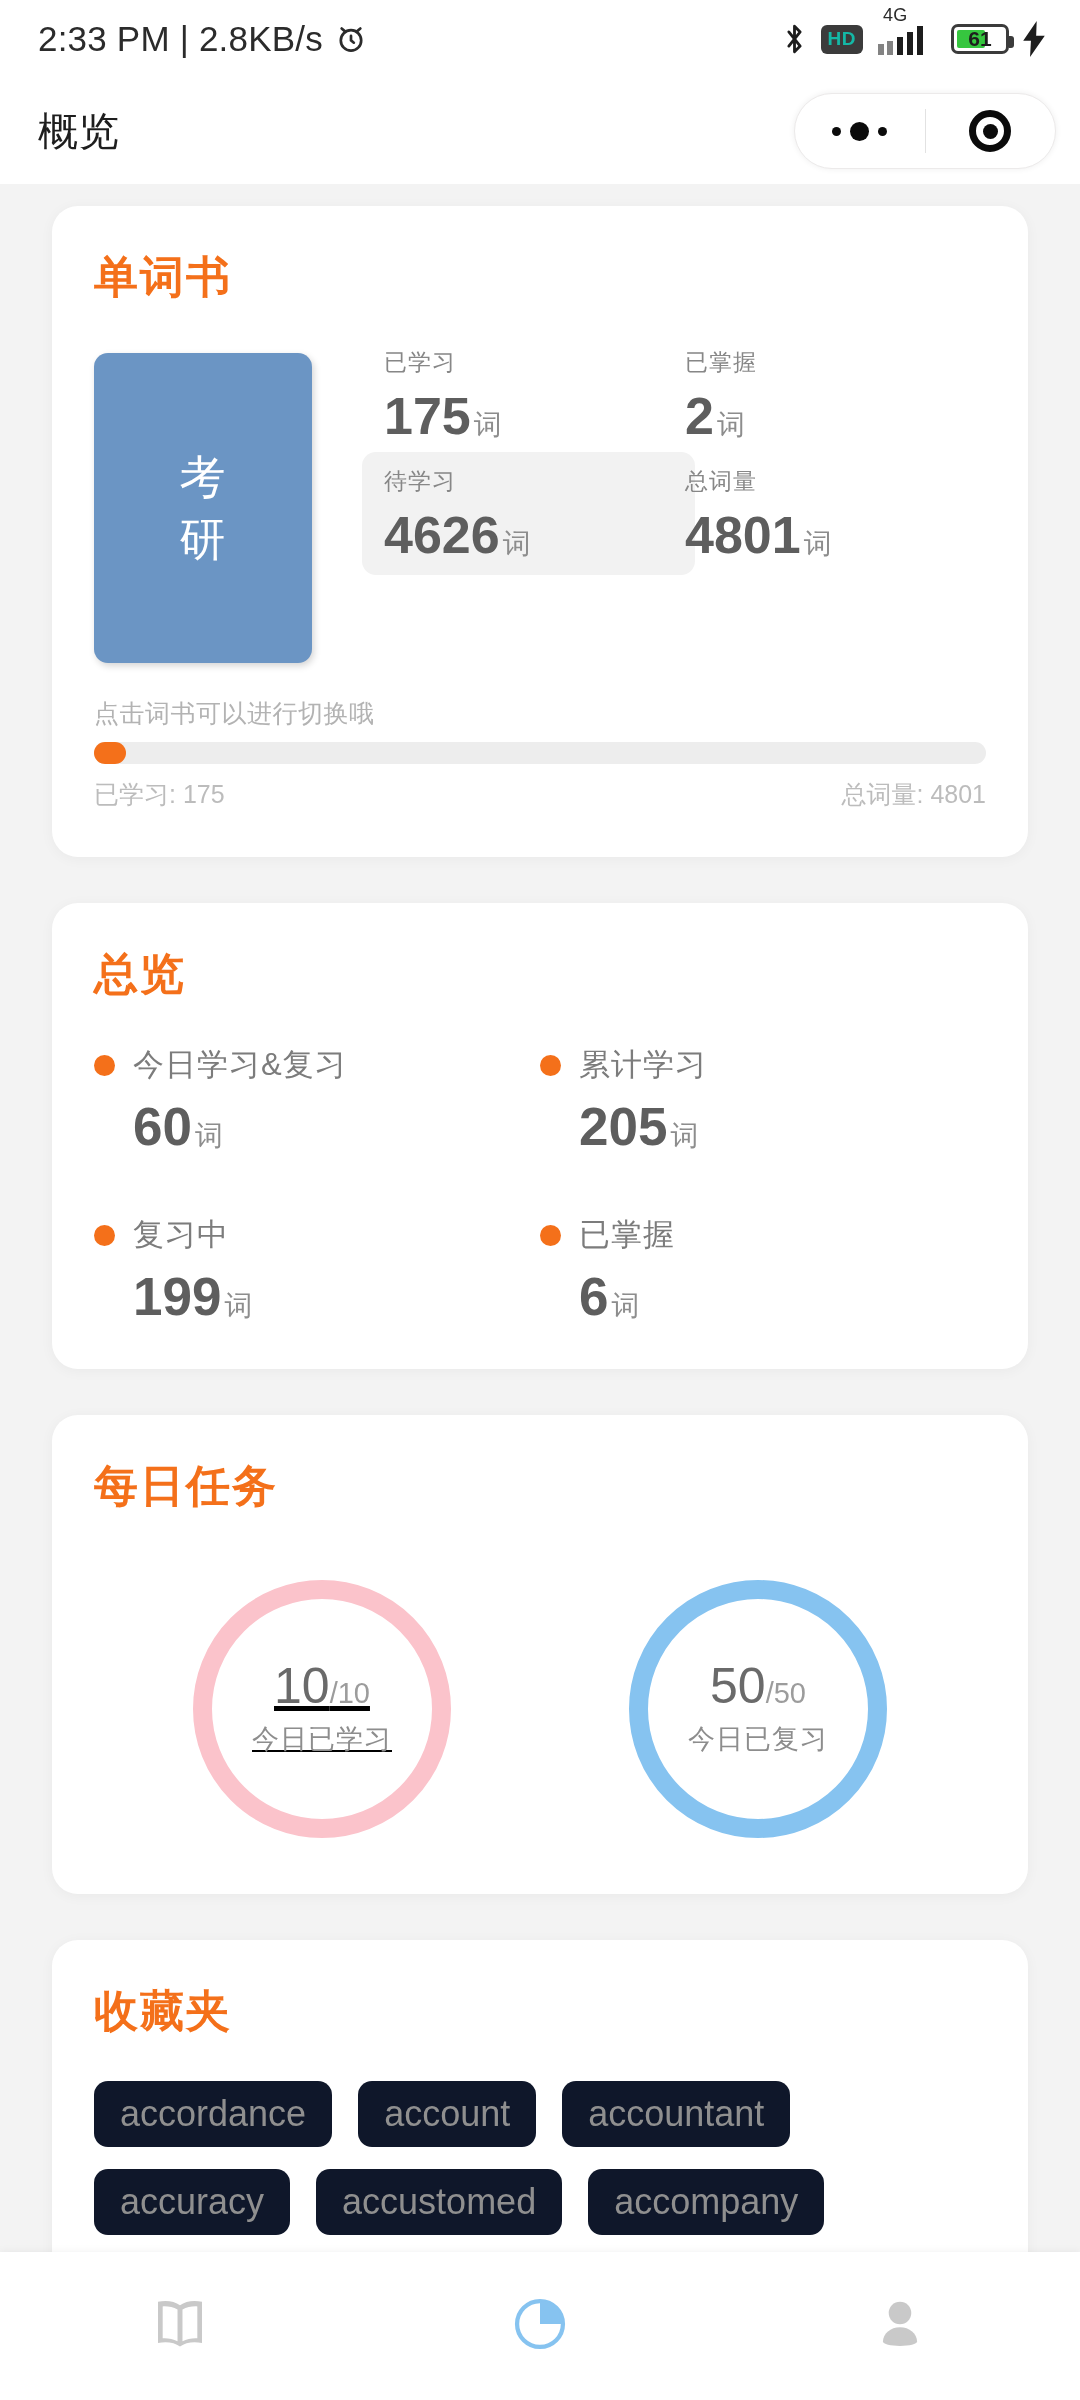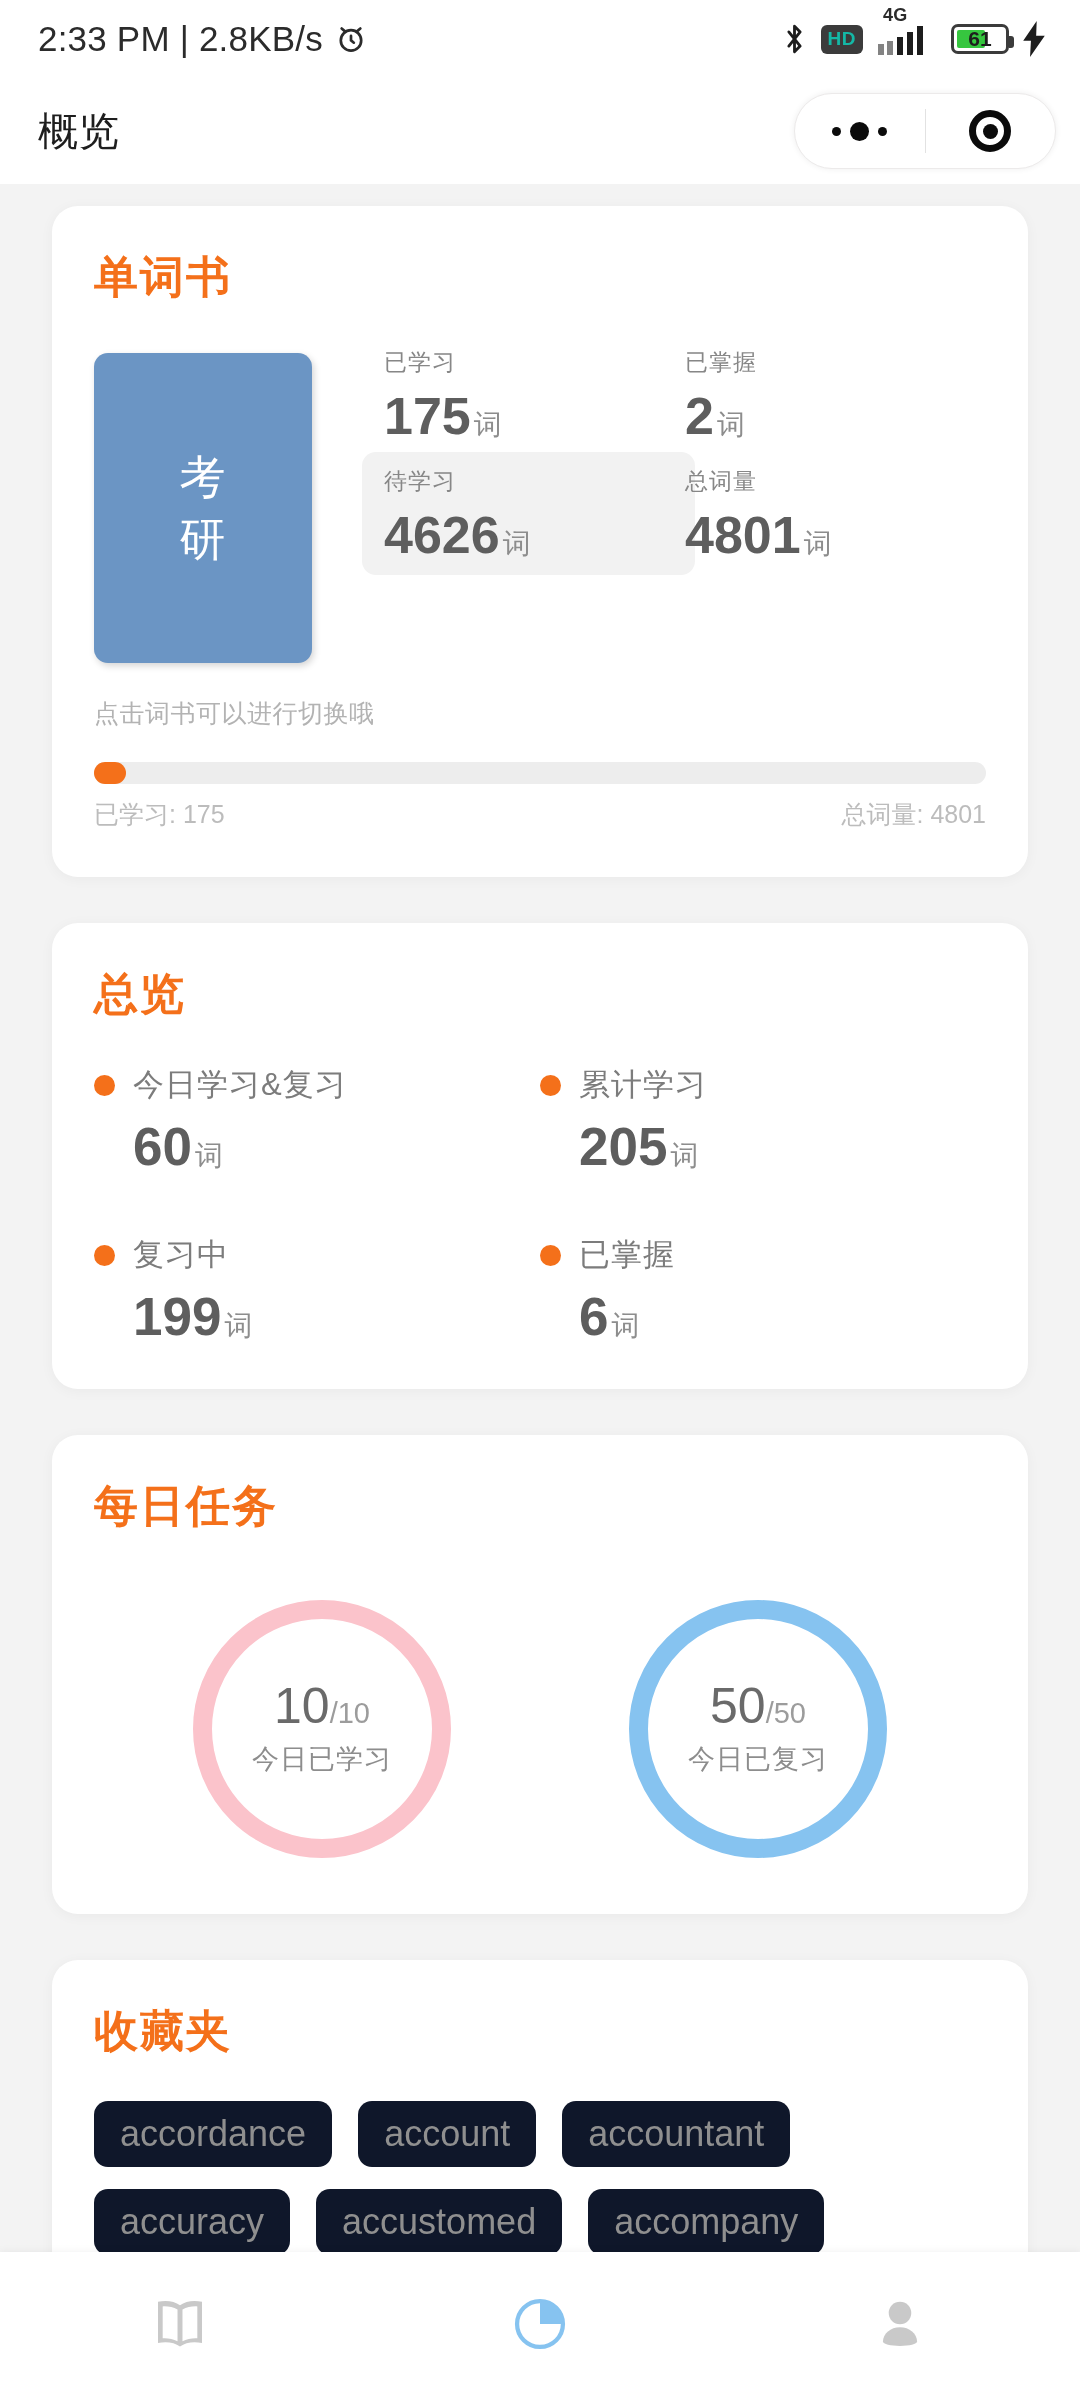--- a/index.html
+++ b/index.html
@@ -19,21 +19,21 @@
   .sb-clock{ font-size:35px; color:#2b2b2b; letter-spacing:.2px; font-weight:400;}
   .sb-right{ display:flex; align-items:center; gap:13px; }
   .ico-bt svg,.ico-sig svg,.ico-alarm svg,.ico-bolt svg{ display:block; }
   .hd-badge{
     background:#3b3b3b; color:#14b8a6; font-size:19px; font-weight:700;
     border-radius:6px; padding:3px 7px 4px; letter-spacing:.5px;
   }
   .sig-wrap{ position:relative; display:flex; align-items:flex-end; }
   .net-label{
     position:absolute; top:-17px; left:7px; font-size:18px; color:#2b2b2b;
-    font-weight:700; letter-spacing:.2px;
+    font-weight:400; letter-spacing:.2px;
   }
   .battery{
     width:58px;height:30px;border:3px solid #3b3b3b;border-radius:7px;
     position:relative; display:flex; align-items:center; padding:3px;text-align:right;
   }
   .battery:after{
     content:""; position:absolute; right:-8px; top:9px; width:5px;height:12px;
     background:#3b3b3b; border-radius:0 3px 3px 0;
   }
   .batt-fill{ height:100%; background:#36c63f; border-radius:2px; position:relative;}
@@ -88,41 +88,41 @@
   .stat-row{ display:flex; }
   .stat-row + .stat-row{ margin-top:24px; }
   .stat{ flex:1; }
   .stat.boxed{
     background:#f2f2f2; border-radius:14px; margin:-14px -10px -14px -22px;
     padding:14px 10px 14px 22px;
   }
   .stat-label{ font-size:23px; color:#878787; margin-bottom:12px; letter-spacing:1px;}
   .stat-value{ font-size:52px; color:#5e5e5e; font-weight:700; line-height:1; }
   .stat-value .u{ font-size:28px; font-weight:400; color:#8d8d8d; margin-left:3px; }
-  .hint{ font-size:25px; color:#b3b3b3; margin:34px 0 32px; letter-spacing:.5px;}
+  .hint{ font-size:25px; color:#b3b3b3; margin:34px 0 12px; letter-spacing:.5px;}
   .bar{ height:22px;border-radius:11px;background:#ededed; position:relative; }
   .bar-fill{ height:100%;border-radius:11px;background:#f4701a; }
   .bar-legend{ display:flex;justify-content:space-between; margin-top:14px; }
   .bar-legend span{ font-size:25px;color:#bcbcbc; }
   
   .ov-grid{ display:flex; flex-wrap:wrap; }
   .ov-item{ width:50%; margin-bottom:61px; }
   .ov-item:nth-child(n+3){ margin-bottom:0; }
   .ov-head{ display:flex; align-items:center; gap:18px; margin-bottom:14px;}
   .ov-bullet{ width:21px;height:21px;border-radius:50%;background:#f4701a;flex-shrink:0; }
   .ov-label{ font-size:31px;color:#7c7c7c; letter-spacing:1px;}
   .ov-value{ font-size:53px;color:#5e5e5e;font-weight:700;line-height:1; padding-left:39px;}
   .ov-value .u{ font-size:28px;font-weight:400;color:#8d8d8d;margin-left:3px; }
   
   .rings{ display:flex; justify-content:space-around; padding:24px 10px 10px; }
   .ring{
     width:258px;height:258px;border-radius:50%;
     display:flex;flex-direction:column;align-items:center;justify-content:center;
   }
-  .ring.pink{ border:19px solid #fbc3cb; }
+  .ring.pink{ border:19px solid #fbc3cb;text-decoration:underline; }
   .ring.blue{ border:19px solid #86c3f0; }
   .ring-num{ font-size:50px;color:#6a6a6a;line-height:1; }
   .ring-num .den{ font-size:29px;color:#9c9c9c; }
   .ring-cap{ font-size:27px;color:#8d8d8d;margin-top:10px; letter-spacing:1px;}
   
   .chips{ display:flex; flex-wrap:wrap; gap:22px 26px; }
   .chip{
     background:#0f172a;border-radius:14px;padding:12px 26px;
     font-size:36px;color:#8f8f8f;
   }

